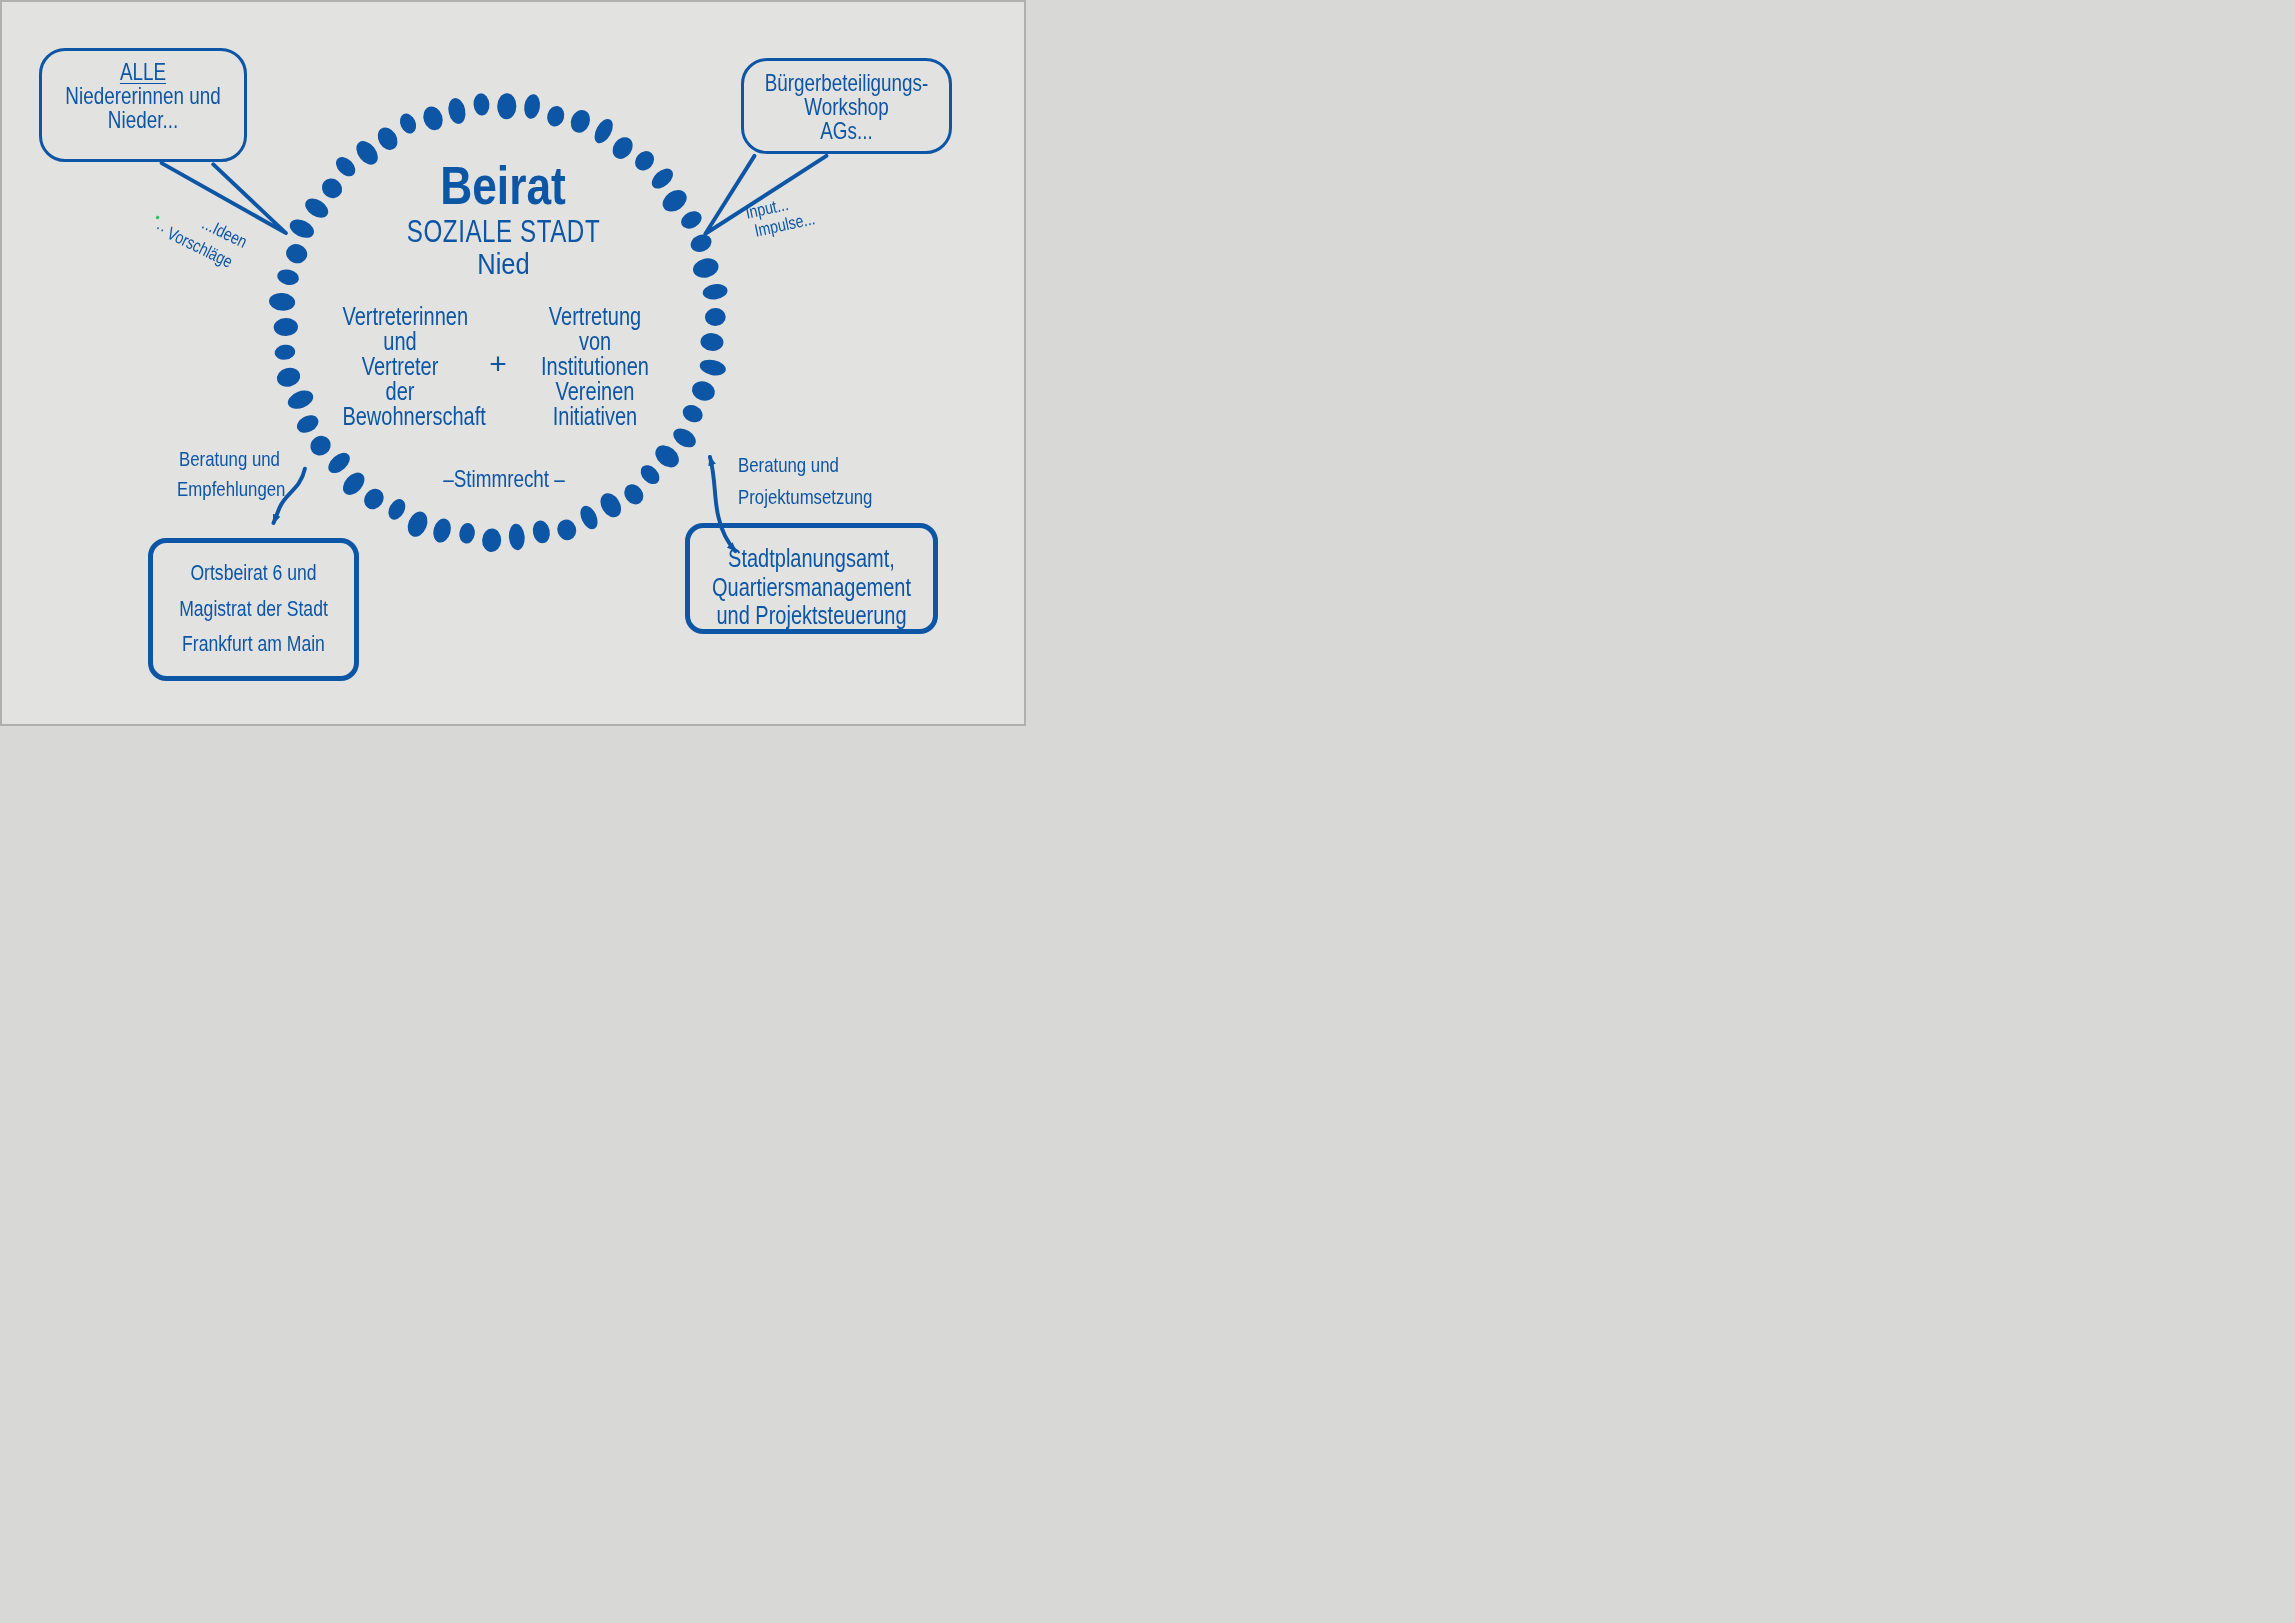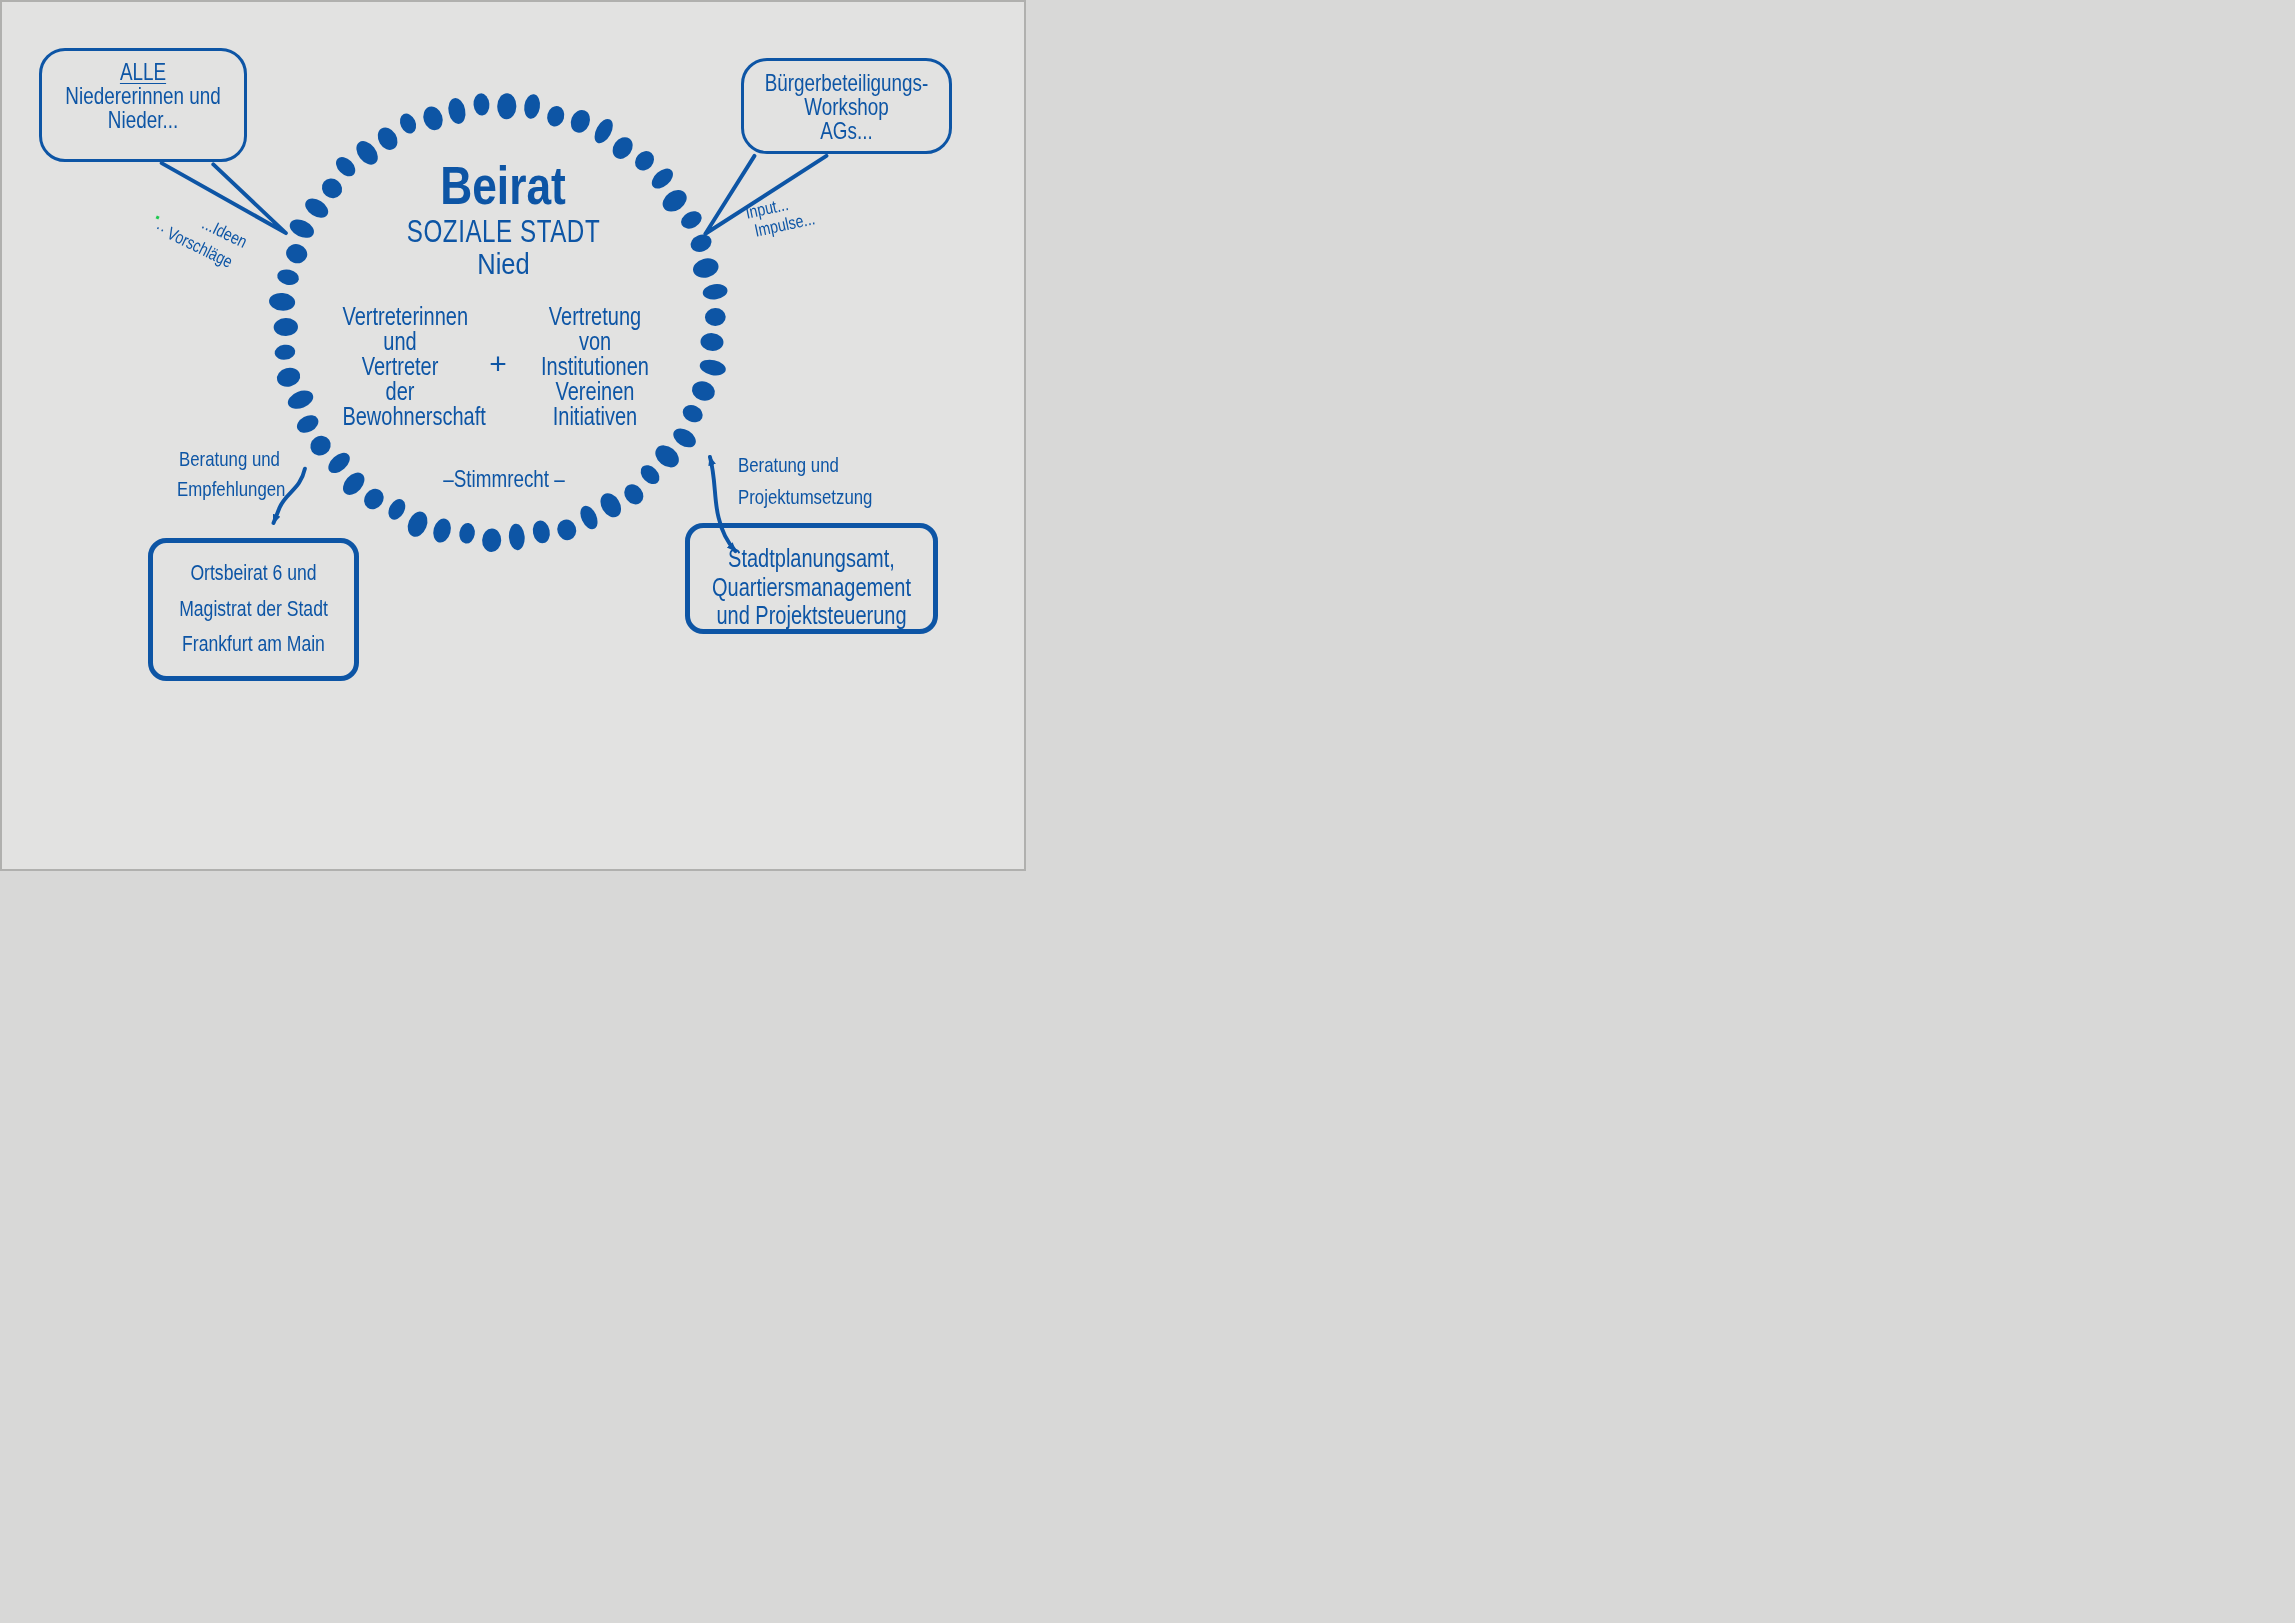--- a/index.html
+++ b/index.html
@@ -3,21 +3,21 @@
 <meta charset="utf-8">
 <style>
   :root{
     --accent:#0d55a5;
     --bg:#e2e2e1;
     --green:#1ec94f;
     --frame:#b0b0ae;
   }
   html,body{margin:0;padding:0;background:#d8d8d7;}
   .canvas{
-    position:relative;width:1026px;height:871px;
+    position:relative;width:1026px;height:726px;
     background:var(--bg);overflow:hidden;
     outline:2px solid var(--frame);outline-offset:-2px;
     font-family:"Liberation Sans",sans-serif;
   }
   svg.layer{position:absolute;left:0;top:0;width:1026px;height:726px;}
   .t{
     position:absolute;color:var(--accent);white-space:nowrap;
     text-align:center;font-family:"Liberation Sans",sans-serif;
   }
   .cx80{transform:scaleX(.80);}

